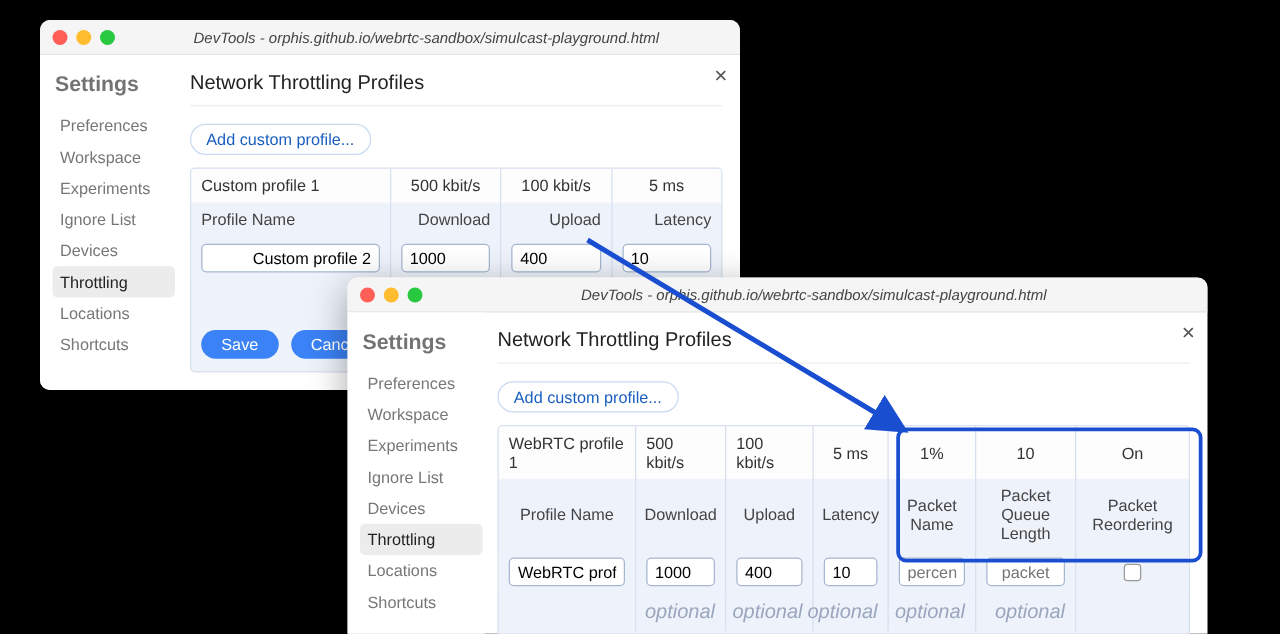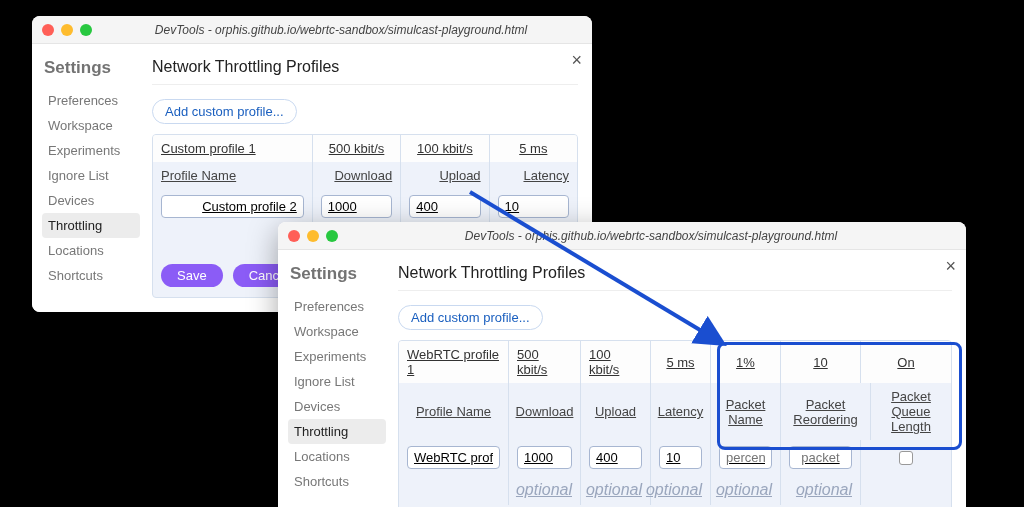--- a/index.html
+++ b/index.html
@@ -69,39 +69,39 @@
     border:1px solid #d6e0ee;
     border-radius:4px;
     background:#eef2fa;
     overflow:hidden;
   }
   .pt-row { display:flex; }
   .pt-cell {
     padding:6px 8px;
     font-size:13px;
     border-right:1px solid #d6e0ee;
-    display:flex; align-items:center; justify-content:center;text-decoration:underline;
+    display:flex; align-items:center; justify-content:center;
   }
   .pt-cell:last-child { border-right:none; }
   .pt-row.summary { background:#fdfdfd; font-size:12.5px; color:#333; }
   .pt-row.headers { color:#444; font-size:12.5px;}
   .pt-row.headers .pt-cell { font-weight:400; }
   .input {
     border:1px solid #a7b6d1;
     border-radius:4px;
     padding:3px 6px;
     font-size:13px;
     background:#fff;
     width:100%;
   }
   .input.left { text-align:right; }
   .optional-row .pt-cell { color:#9aa6bd; font-style:italic; font-size:16px; justify-content:flex-end; }
   .buttons { display:flex; gap:10px; padding:10px 8px; }
   .btn {
-    font-size:13px; color:#fff; background:#8b5cf6; border:none;
+    font-size:13px; color:#fff; background:#3b82f6; border:none;
     border-radius:14px; padding:4px 16px; cursor:pointer; font-weight:500;
   }
   .checkbox {
     width:14px; height:14px; border:1px solid #999; border-radius:3px; background:#fff;
   }
   .callout-box {
     position:absolute;
     border:3px solid #1a4ed0;
     border-radius:8px;
     pointer-events:none;
@@ -214,22 +214,22 @@
           <div class="pt-cell" style="width:70px">1%</div>
           <div class="pt-cell" style="width:80px">10</div>
           <div class="pt-cell" style="flex:1">On</div>
         </div>
         <div class="pt-row headers">
           <div class="pt-cell" style="width:110px;justify-content:center">Profile Name</div>
           <div class="pt-cell" style="width:72px">Download</div>
           <div class="pt-cell" style="width:70px">Upload</div>
           <div class="pt-cell" style="width:60px">Latency</div>
           <div class="pt-cell" style="width:70px;text-align:center">Packet Name</div>
+          <div class="pt-cell" style="width:80px;text-align:center">Packet Queue Length</div>
           <div class="pt-cell" style="flex:1;text-align:center">Packet Reordering</div>
-          <div class="pt-cell" style="width:80px;text-align:center">Packet Queue Length</div>
         </div>
         <div class="pt-row" style="background:#eef2fa">
           <div class="pt-cell" style="width:110px">
               <input class="input left" value="WebRTC profile 2" style="">
             </div>
           <div class="pt-cell" style="width:72px">
               <input class="input" value="1000" style="">
             </div>
           <div class="pt-cell" style="width:70px">
               <input class="input" value="400" style="">

